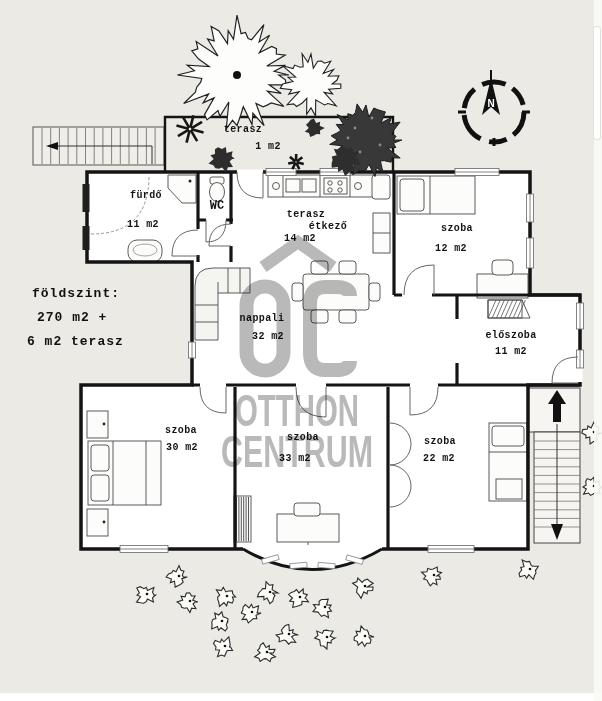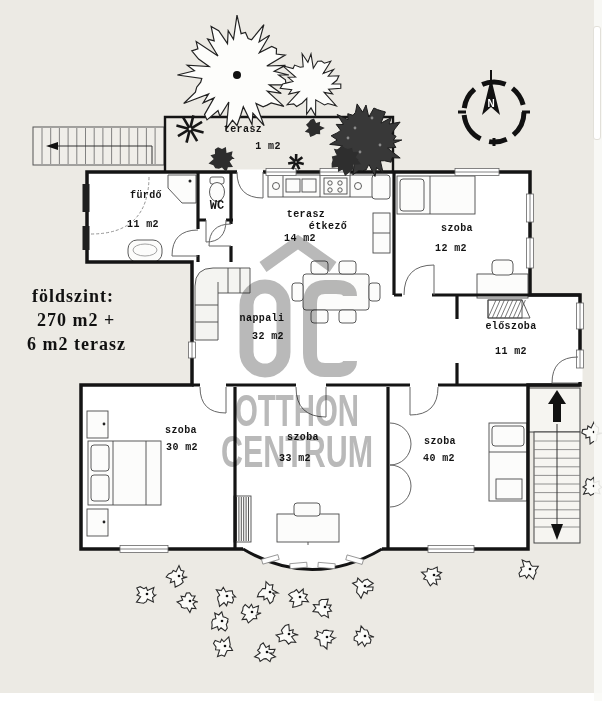--- a/index.html
+++ b/index.html
@@ -4,22 +4,22 @@
 <style>
   html,body{margin:0;padding:0;background:#d8d6d0;}
   .screen{position:relative;width:602px;height:701px;background:#ECEAE4;overflow:hidden;
           font-family:"Liberation Sans",sans-serif;}
   svg{position:absolute;left:0;top:0;}
   .lbl{position:absolute;transform:translate(-50%,-50%);white-space:nowrap;
        font-family:"Liberation Mono","DejaVu Sans Mono",monospace;font-weight:bold;
        font-size:10px;color:#141414;letter-spacing:.4px;z-index:3;}
   .lbl.tiny{font-size:12px;letter-spacing:0;}
   .lbl-block{position:absolute;white-space:nowrap;
-       font-family:Liberation Serif, serif;font-weight:bold;
-       font-size:18px;color:#111;letter-spacing:1px;z-index:3;}
+       font-family:Liberation Mono, monospace;font-weight:bold;
+       font-size:13px;color:#111;letter-spacing:1px;z-index:3;}
   .wm{z-index:6;mix-blend-mode:multiply;pointer-events:none;}
   .scrollbar-track{position:absolute;right:0;top:0;width:8px;height:100%;
        background:rgba(250,249,246,.9);z-index:8;}
   .scrollbar-thumb{position:absolute;right:1px;top:26px;width:6px;height:112px;
        background:#ffffff;border:1px solid #e2e0d9;border-radius:3px;}
   .bottom-strip{position:absolute;left:0;bottom:0;width:100%;height:8px;background:#ffffff;z-index:7;}
 </style>
 </head>
 <body>
 
@@ -298,28 +298,28 @@
   <span class="lbl" style="left:146px;top:195px">fürdő</span>
   <span class="lbl" style="left:143px;top:224px">11 m2</span>
   <span class="lbl tiny" style="left:217px;top:206px">WC</span>
   <span class="lbl" style="left:306px;top:214px">terasz</span>
   <span class="lbl" style="left:328px;top:226px">étkező</span>
   <span class="lbl" style="left:300px;top:238px">14 m2</span>
   <span class="lbl" style="left:457px;top:228px">szoba</span>
   <span class="lbl" style="left:451px;top:248px">12 m2</span>
   <span class="lbl" style="left:262px;top:318px">nappali</span>
   <span class="lbl" style="left:268px;top:336px">32 m2</span>
-  <span class="lbl" style="left:511px;top:326px">előszoba</span>
+  <span class="lbl" style="left:511px;top:335px">előszoba</span>
   <span class="lbl" style="left:511px;top:351px">11 m2</span>
   <span class="lbl" style="left:181px;top:430px">szoba</span>
   <span class="lbl" style="left:182px;top:447px">30 m2</span>
   <span class="lbl" style="left:303px;top:437px">szoba</span>
   <span class="lbl" style="left:295px;top:458px">33 m2</span>
   <span class="lbl" style="left:440px;top:441px">szoba</span>
-  <span class="lbl" style="left:439px;top:458px">40 m2</span>
+  <span class="lbl" style="left:439px;top:458px">22 m2</span>
 
   <span class="lbl-block" style="left:32px;top:286px">földszint:</span>
   <span class="lbl-block" style="left:37px;top:310px">270 m2 +</span>
   <span class="lbl-block" style="left:27px;top:334px">6 m2 terasz</span>
 
   <svg class="wm" width="602" height="701" viewBox="0 0 602 701">
     <g stroke="#b9b9b9" fill="none">
       <path d="M263,267 L298,242 L333,267" stroke-width="12"></path>
       <rect x="246.5" y="286.5" width="37" height="84" rx="18.5" stroke-width="14"></rect>
       <path d="M350,296 Q350,287 336,287 L325,287 Q310,287 310,304 L310,353 Q310,370 325,370 L336,370 Q350,370 350,361" stroke-width="14"></path>

